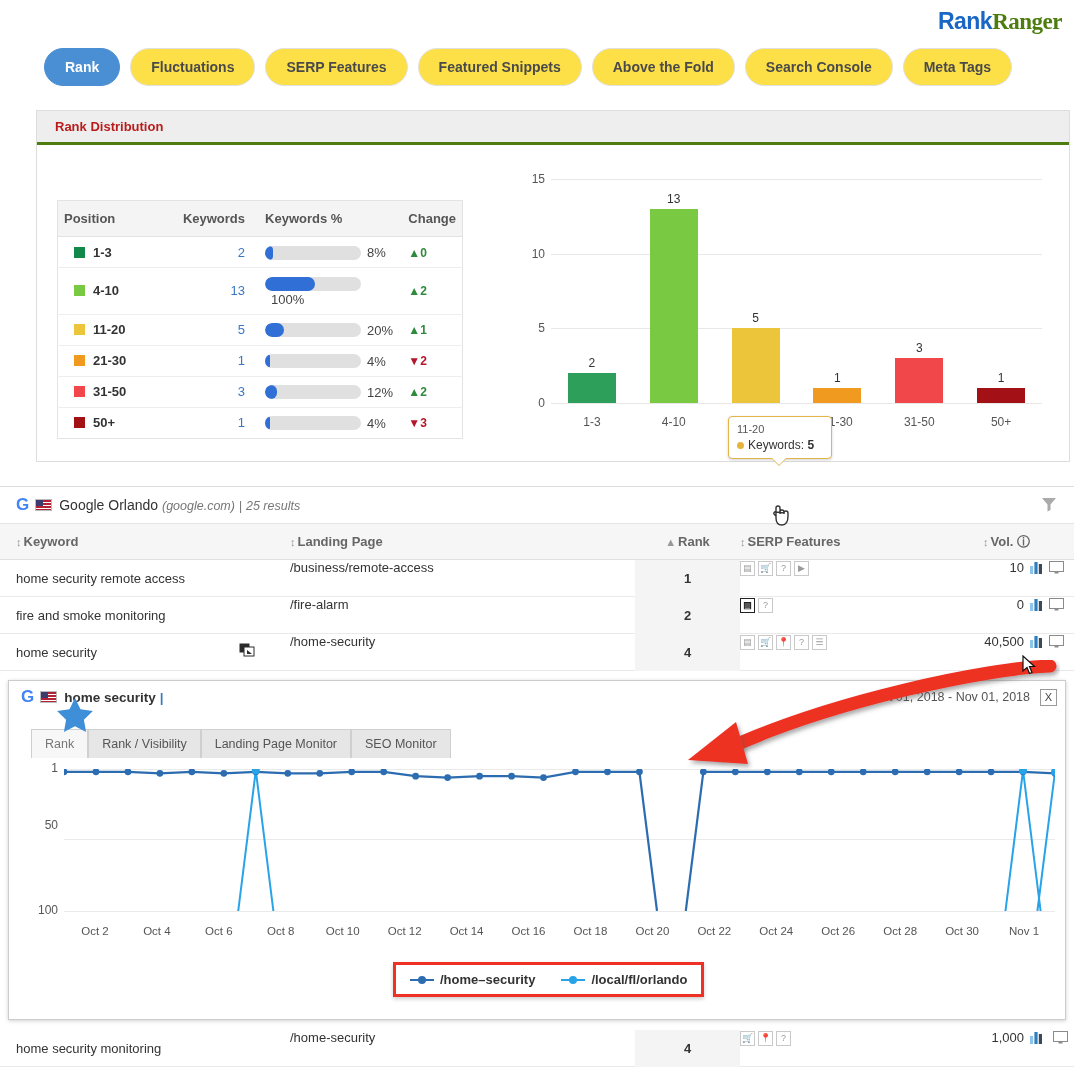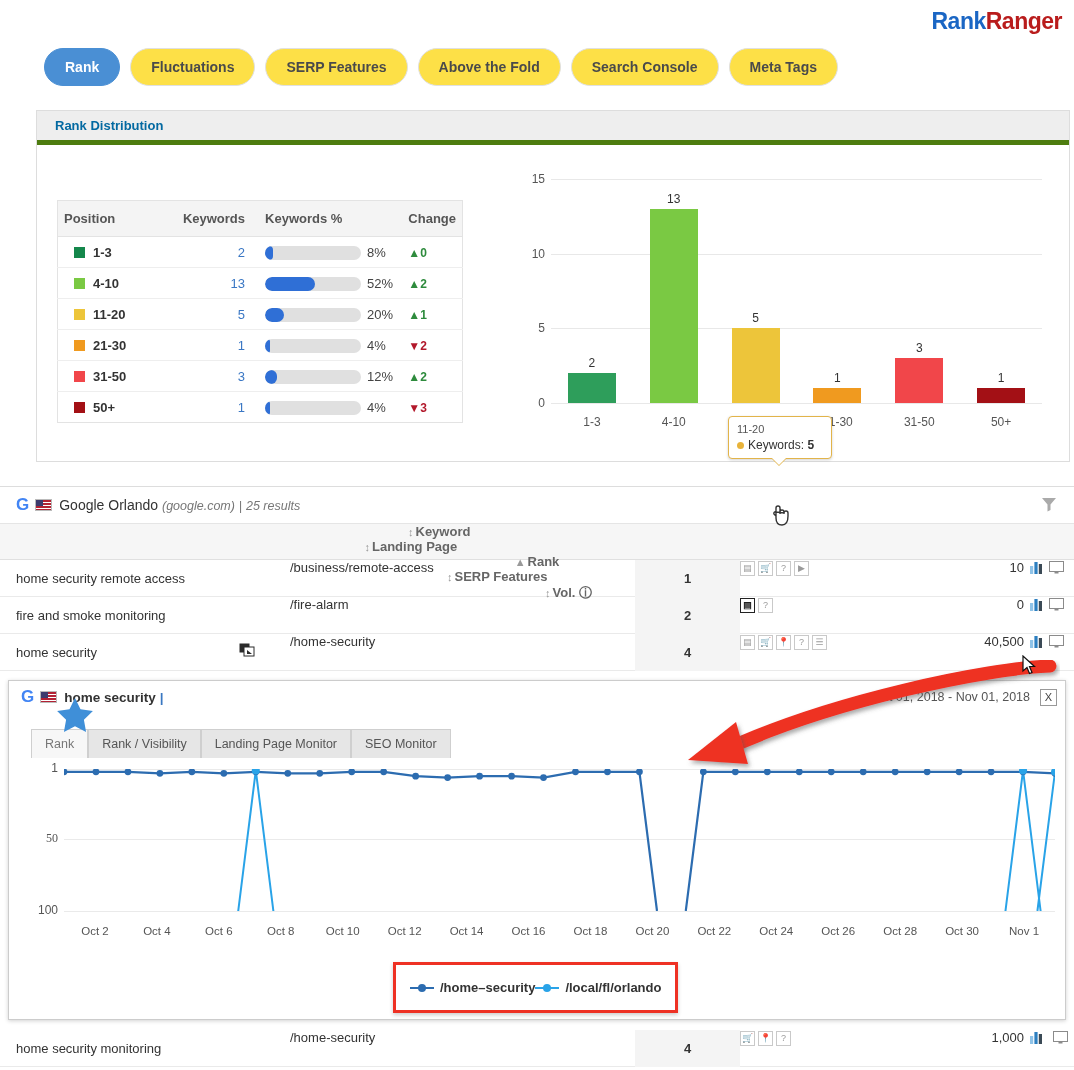--- a/index.html
+++ b/index.html
@@ -10,40 +10,40 @@
     font-family:"Liberation Sans", sans-serif;
     font-size:13px;
     color:#444;
     position:relative;
     overflow:hidden;
   }
 
   
   .logo-wrap { position:absolute; top:8px; right:12px; font-size:23px; font-weight:bold; letter-spacing:-0.5px; }
   .logo-rank { color:#1a66c4; }
-  .logo-ranger { color:#b91c1c; }
+  .logo-ranger { color:#4d7c0f;font-family:Liberation Serif, serif; }
 
   
   .tabbar { position:absolute; top:48px; left:44px; display:flex; gap:10px; }
   .tab {
     background:#fde047; color:#4a4a4a; border-radius:20px;
     padding:10px 20px; font-size:14px; font-weight:bold;
     cursor:pointer; white-space:nowrap; border:1px solid #e0e0e0;
   }
   .tab.active { background:#4a8fd4; color:#fff; border-color:#4a8fd4; }
 
   
   .panel {
     position:absolute; top:110px; left:36px; width:1034px; height:352px;
     background:#fff; border:1px solid #ddd;
   }
   .panel-head {
-    height:34px; background:#eeeeee; border-bottom:5px solid #4d7c0f;
+    height:34px; background:#eeeeee; border-bottom:3px solid #4d7c0f;
     display:flex; align-items:center; padding-left:18px;
-    font-weight:bold; font-size:13px; color:#0369a1;
+    font-weight:bold; font-size:13px; color:#b91c1c;
   }
   .panel-body { display:flex; padding:0; height:317px; position:relative; }
 
   
   .dist-table {
     position:absolute; left:20px; top:55px; width:406px;
     border:1px solid #e3e3e3; border-collapse:collapse; background:#fff;
   }
   .dist-table th {
     background:#f4f4f4; font-size:13px; color:#555; font-weight:bold;
@@ -99,21 +99,21 @@
   .flag { display:inline-block; width:17px; height:12px; margin-right:7px; position:relative; vertical-align:-1px;
           background:linear-gradient(#b22234 0 18%, #fff 18% 30%, #b22234 30% 48%, #fff 48% 60%, #b22234 60% 78%, #fff 78% 90%, #b22234 90% 100%);
           border:1px solid #bbb;}
   .flag:before { content:""; position:absolute; left:0; top:0; width:42%; height:55%; background:#3c3b6e; }
   .gres-title { font-size:14px; color:#333; }
   .gres-title .muted { color:#777; font-size:12.5px;font-style:italic; }
   .filter-icon { margin-left:auto; color:#999; }
 
   
   .rtable { position:absolute; top:524px; left:0; width:1074px; }
-  .rt-head { display:flex; height:36px; background:#f6f6f6; border-bottom:1px solid #e0e0e0; align-items:center;flex-direction:column; }
+  .rt-head { display:flex; height:36px; background:#f6f6f6; border-bottom:1px solid #e0e0e0; align-items:center; }
   .rt-head div { font-size:13px; font-weight:bold; color:#666; }
   .c-kw { width:290px; padding-left:16px; }
   .c-lp { width:345px; }
   .c-rank { width:105px; text-align:center; }
   .c-serp { width:180px; }
   .c-vol { width:110px; text-align:right; }
   .c-act { width:44px; }
   .sortico { color:#999; font-size:11px; margin-right:2px; }
 
   .rt-row { display:flex; height:37px; border-bottom:1px solid #eaeaea; background:#fff; }
@@ -149,22 +149,22 @@
   
   .lchart { position:absolute; left:0; top:80px; width:1058px; height:190px; }
   .lc-plot { position:absolute; left:55px; top:8px; right:12px; bottom:40px; }
   .lc-grid { position:absolute; left:0; right:0; height:1px; background:#eaeaea; }
   .lc-ylab { position:absolute; left:-46px; width:40px; text-align:right; font-size:12px; color:#555; transform:translateY(-8px); }
   .lc-xlabels { position:absolute; left:55px; right:12px; bottom:14px; display:flex; }
   .lc-xlabels span { flex:1; text-align:center; font-size:11.5px; color:#555; }
   .lc-svg { position:absolute; inset:0; }
 
   .legend-box {
-    position:absolute; left:393px; top:962px; padding:15px 14px;
-    border:3px solid #ee3124; background:#fff; display:flex; align-items:center;
+    position:absolute; left:393px; top:962px; padding:7px 14px;
+    border:3px solid #ee3124; background:#fff; display:flex; gap:26px; align-items:center;
     box-shadow:0 2px 4px rgba(0,0,0,.2); z-index:8;
   }
   .lg-item { display:flex; align-items:center; font-size:13px; font-weight:bold; color:#333; }
   .lg-mark { display:inline-block; width:24px; height:2px; margin-right:6px; position:relative; }
   .lg-mark:after { content:""; position:absolute; left:8px; top:-3px; width:8px; height:8px; border-radius:50%; background:inherit; }
 
   
   .bottom-row { position:absolute; top:1030px; left:0; width:1074px; }
 
   .arrow-svg { position:absolute; left:660px; top:660px; z-index:30; pointer-events:none; }
@@ -174,20 +174,21 @@
 <body>
 
 <div class="logo-wrap">
   <span class="logo-rank">Rank</span><span class="logo-ranger">Ranger</span>
 </div>
 
 <div class="tabbar">
   <div class="tab active">Rank</div>
   <div class="tab">Fluctuations</div>
   <div class="tab">SERP Features</div>
+  <div class="tab">Featured Snippets</div>
   <div class="tab">Above the Fold</div>
   <div class="tab">Search Console</div>
   <div class="tab">Meta Tags</div>
 </div>
 
 <div class="panel">
   <div class="panel-head">Rank Distribution</div>
   <div class="panel-body">
 
     <table class="dist-table">
@@ -202,21 +203,21 @@
       <tbody id="dist-body">
           <tr>
             <td><span class="sw" style="background:#14874b"></span><span class="pos-label">1-3</span></td>
             <td class="kw-num">2</td>
             <td class="bar-cell"><span class="bar-track"><span class="bar-fill" style="width:8%"></span></span><span class="pct">8%</span></td>
             <td><span class="chg up">▲0</span></td>
           </tr>
           <tr>
             <td><span class="sw" style="background:#7ac943"></span><span class="pos-label">4-10</span></td>
             <td class="kw-num">13</td>
-            <td class="bar-cell"><span class="bar-track"><span class="bar-fill" style="width:52%"></span></span><span class="pct">52%</span></td>
+            <td class="bar-cell"><span class="bar-track"><span class="bar-fill" style="width:52%"></span></span><span class="pct">100%</span></td>
             <td><span class="chg up">▲2</span></td>
           </tr>
           <tr>
             <td><span class="sw" style="background:#edc53a"></span><span class="pos-label">11-20</span></td>
             <td class="kw-num">5</td>
             <td class="bar-cell"><span class="bar-track"><span class="bar-fill" style="width:20%"></span></span><span class="pct">20%</span></td>
             <td><span class="chg up">▲1</span></td>
           </tr>
           <tr>
             <td><span class="sw" style="background:#f09a1f"></span><span class="pos-label">21-30</span></td>
@@ -407,21 +408,21 @@
     <svg width="38" height="36" viewBox="0 0 38 36">
         <path d="M19 1l5.5 11.2 12.4 1.8-9 8.7 2.2 12.3L19 29.2 7.9 35l2.2-12.3-9-8.7 12.4-1.8z" fill="#3f8fd8"></path>
       </svg>
   </div>
 
   <div class="lchart">
     <div class="lc-plot" id="lc-plot">
         <div class="lc-grid" style="top: 0px;"></div>
         <div class="lc-ylab" style="top: 0px;">1</div>
         <div class="lc-grid" style="top: 70.2828px;"></div>
-        <div class="lc-ylab" style="top: 70px; font-family: Liberation Serif, serif;">50</div>
+        <div class="lc-ylab" style="top: 57px;">50</div>
         <div class="lc-grid" style="top: 142px;"></div>
         <div class="lc-ylab" style="top: 142px;">100</div>
         <svg class="lc-svg" viewBox="0 0 991 142" preserveAspectRatio="none">
           <path d="M174.2241935483871 142 L191.80645161290323 1.4343434343434345 L209.38870967741934 142" stroke="#29a3e8" stroke-width="2" fill="none"></path>
           <path d="M941.4499999999999 142 L959.0322580645162 1.4343434343434345 L976.6145161290323 142" stroke="#29a3e8" stroke-width="2" fill="none"></path>
           <path d="M973.4177419354838 142 L991 2.868686868686869 L1008.5822580645162 142" stroke="#29a3e8" stroke-width="2" fill="none"></path>
           <path d="M0 2.868686868686869 L31.96774193548387 2.868686868686869 L63.93548387096774 2.868686868686869 L95.90322580645162 4.303030303030303 L127.87096774193547 2.868686868686869 L159.83870967741936 4.303030303030303 L191.80645161290323 2.868686868686869 L223.7741935483871 4.303030303030303 L255.74193548387095 4.303030303030303 L287.7096774193549 2.868686868686869 L319.6774193548387 2.868686868686869 L351.6451612903226 7.171717171717171 L383.61290322580646 8.606060606060606 L415.58064516129036 7.171717171717171 L447.5483870967742 7.171717171717171 L479.5161290322581 8.606060606060606 L511.4838709677419 2.868686868686869 L543.4516129032257 2.868686868686869 L575.4193548387098 2.868686868686869 L593.0016129032258 142 M621.7725806451613 142 L639.3548387096774 2.868686868686869 L671.3225806451612 2.868686868686869 L703.2903225806452 2.868686868686869 L735.258064516129 2.868686868686869 L767.2258064516129 2.868686868686869 L799.1935483870967 2.868686868686869 L831.1612903225807 2.868686868686869 L863.1290322580645 2.868686868686869 L895.0967741935484 2.868686868686869 L927.0645161290322 2.868686868686869 L959.0322580645162 2.868686868686869 L991 4.303030303030303" stroke="#2c6cb0" stroke-width="2.2" fill="none"></path>
           <circle cx="0" cy="2.868686868686869" r="3.4" fill="#2c6cb0"></circle>
           <circle cx="31.96774193548387" cy="2.868686868686869" r="3.4" fill="#2c6cb0"></circle>
           <circle cx="63.93548387096774" cy="2.868686868686869" r="3.4" fill="#2c6cb0"></circle>

